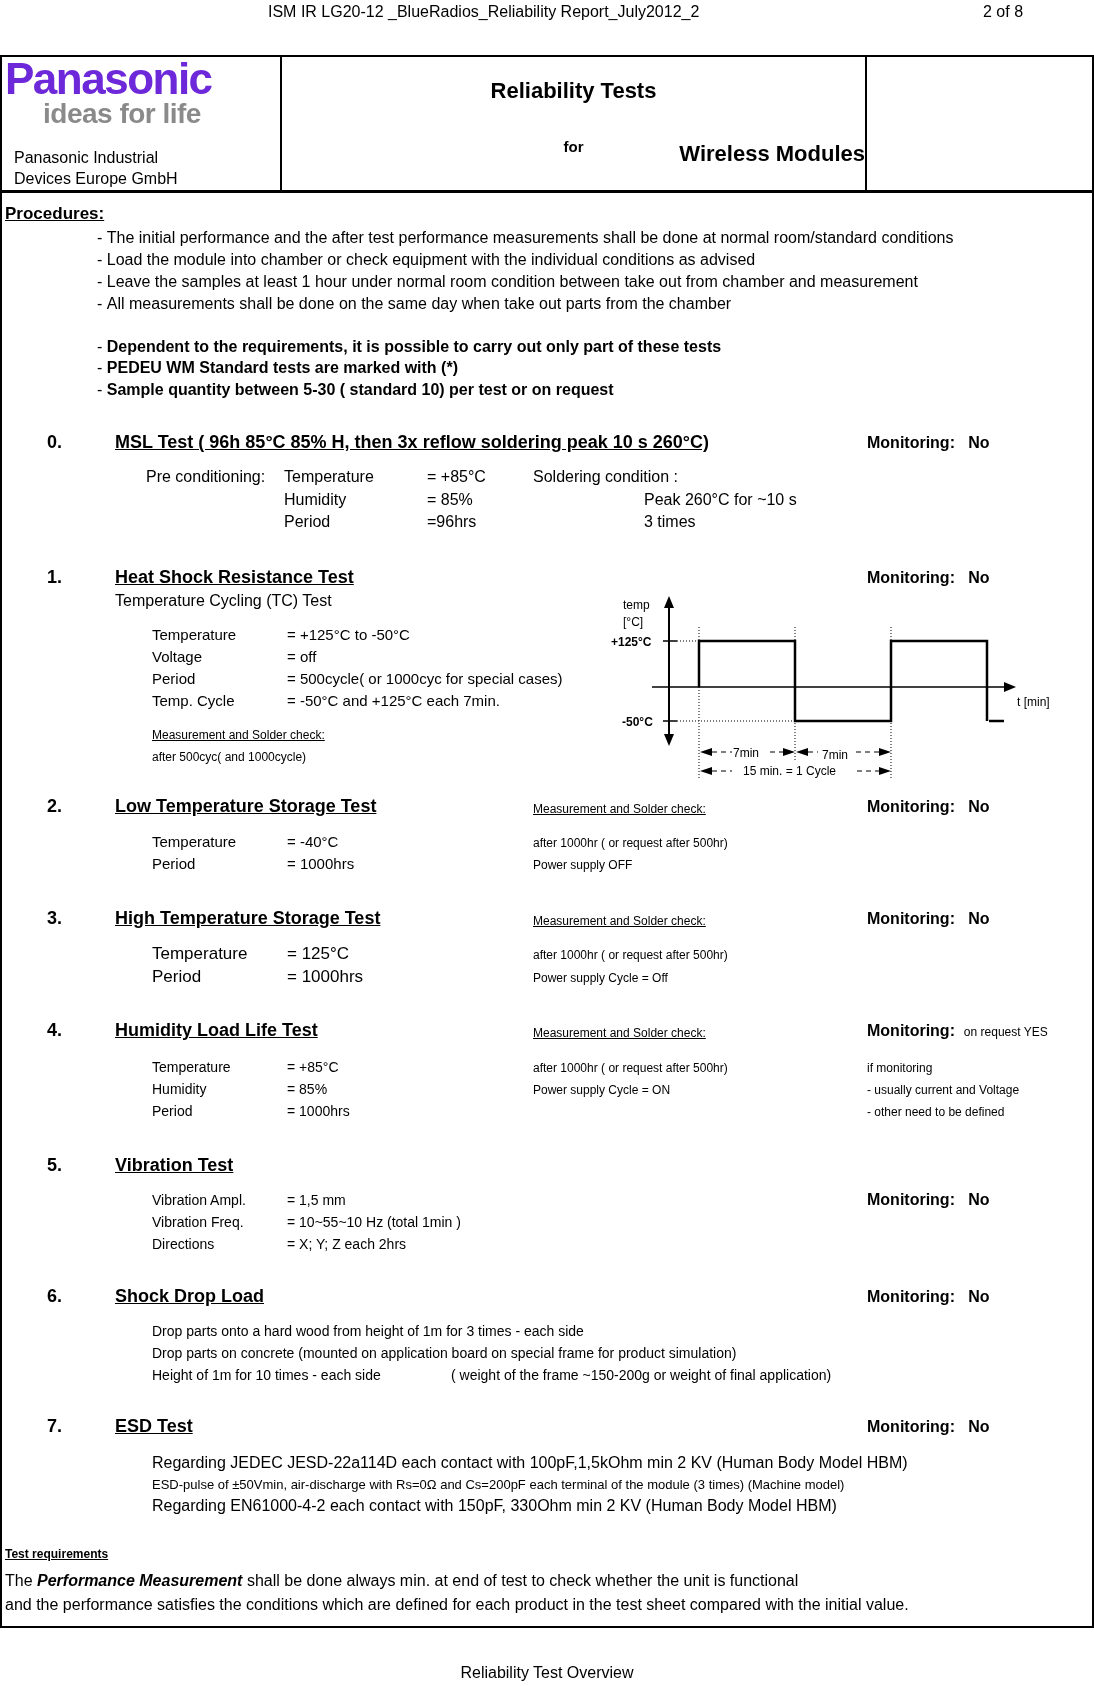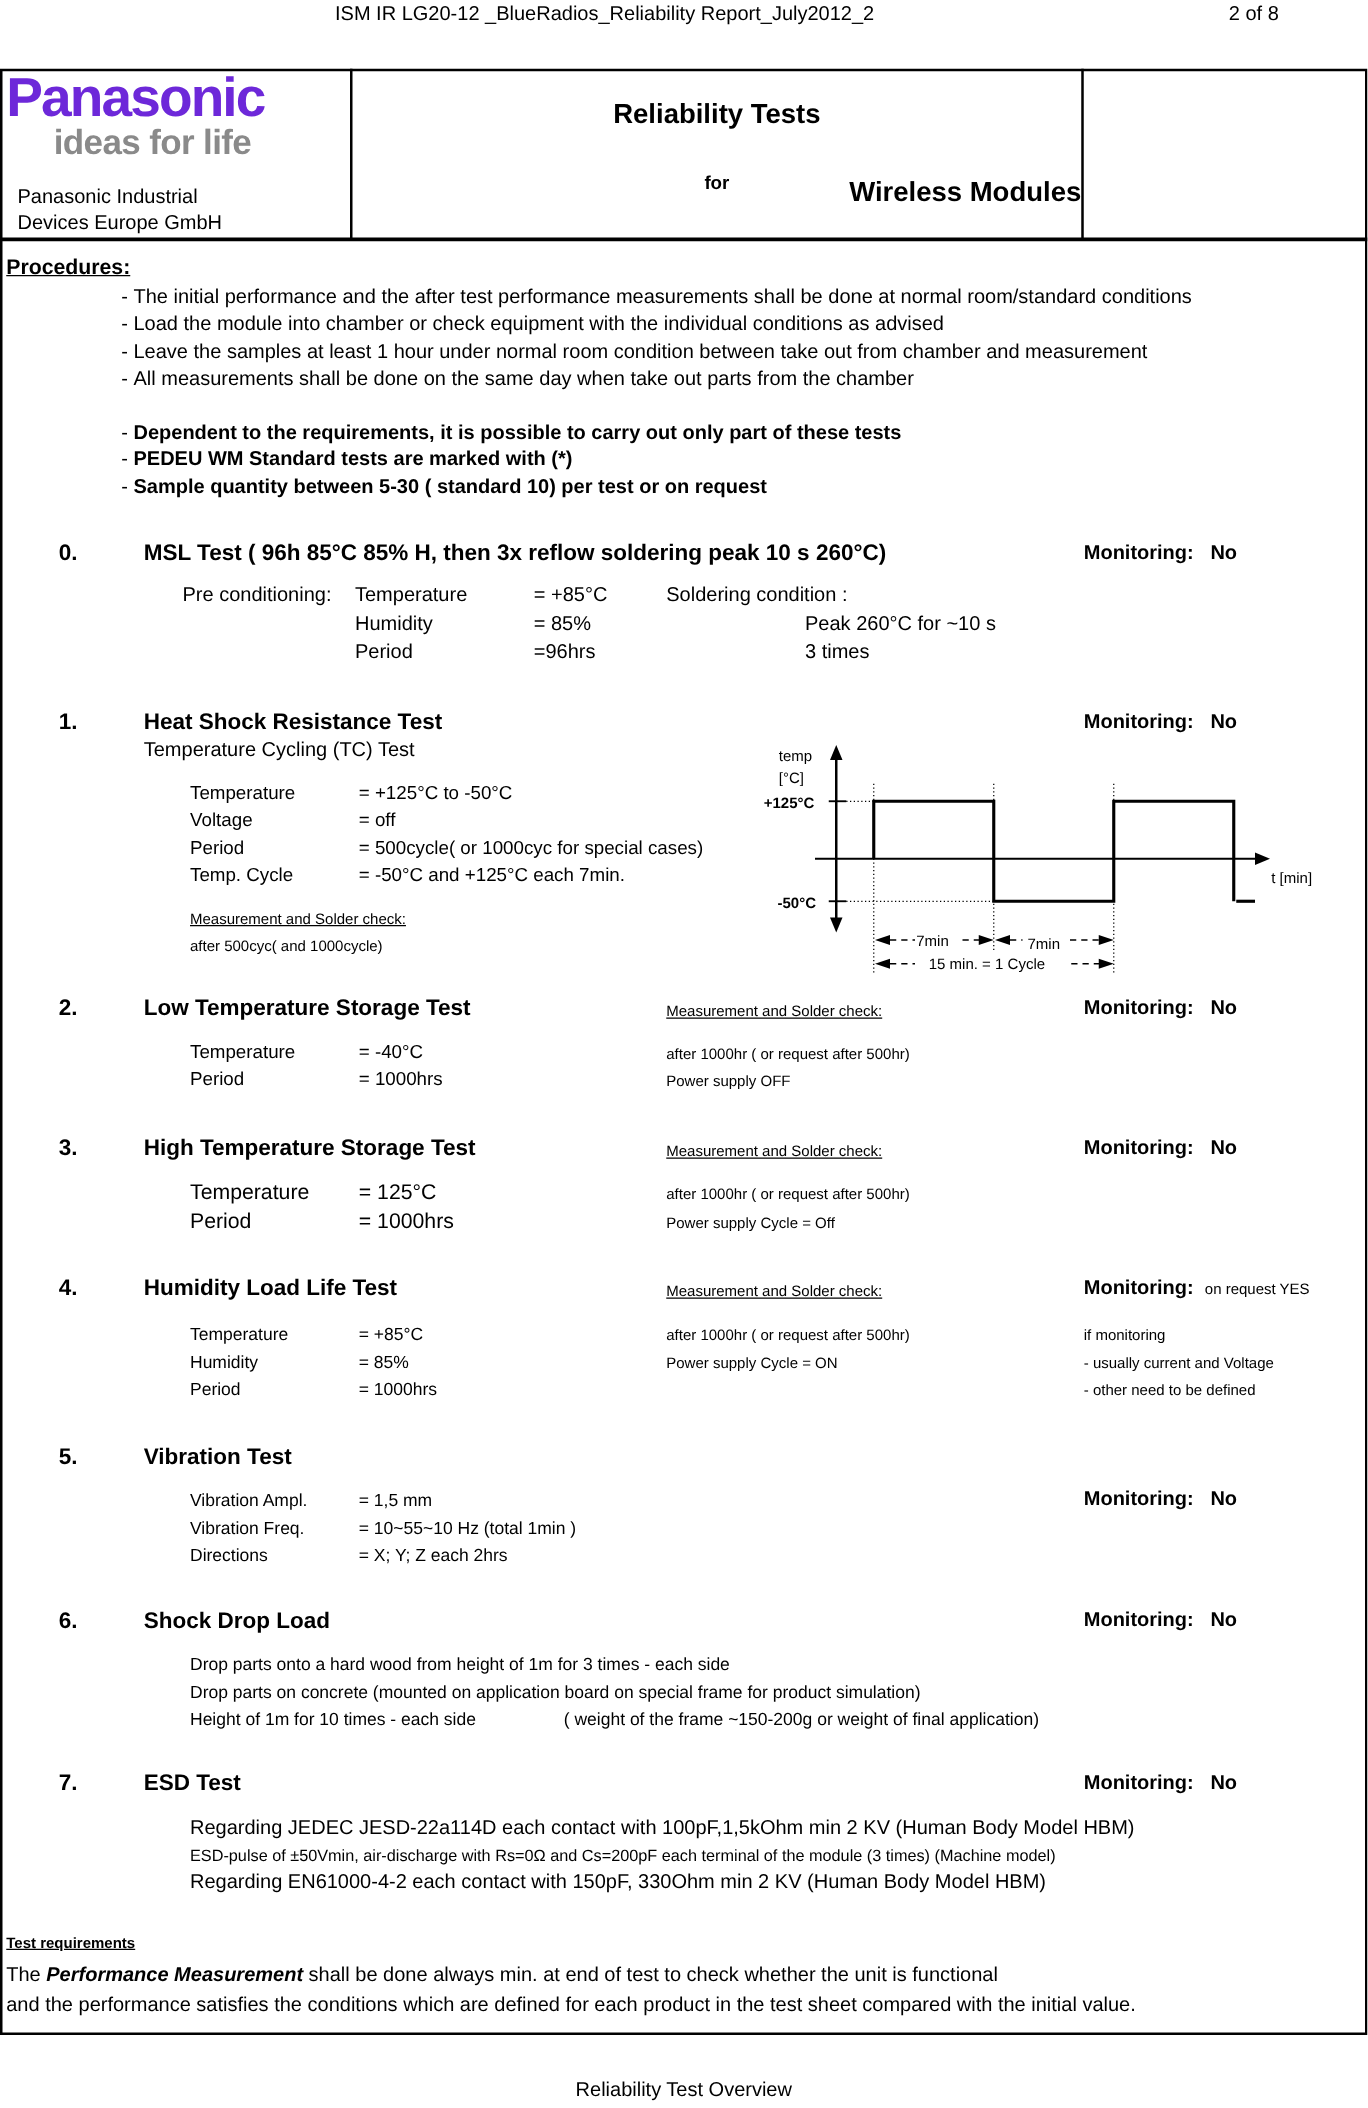--- a/index.html
+++ b/index.html
@@ -12,21 +12,21 @@
   .f13{font-size:13px;}
   .f12{font-size:12px;}
   .b{font-weight:bold;}
   .u{text-decoration:underline;}
   .frame{position:absolute;left:0;top:55px;width:1090px;height:1569px;border:2px solid #000;box-sizing:content-box;}
   .hline{position:absolute;height:3px;background:#000;}
   .vline{position:absolute;width:2px;background:#000;}
   .logo-main{font-family:"Liberation Sans",sans-serif;font-weight:bold;color:#6d28d9;font-size:44px;letter-spacing:-1.5px;}
   .logo-sub{font-family:"Liberation Sans",sans-serif;font-weight:bold;color:#8a8a8a;font-size:28px;letter-spacing:-0.5px;}
   .sec-num{font-size:18px;font-weight:bold;}
-  .sec-title{font-size:18px;font-weight:bold;}
+  .sec-title{font-size:18px;font-weight:bold;text-decoration:underline;}
   .mon{font-size:16px;font-weight:bold;}
   svg text{font-family:"Liberation Sans",sans-serif;}
 </style>
 </head>
 <body>
 
 <div class="abs f16" style="left:268px;top:3px;">ISM IR LG20-12 _BlueRadios_Reliability Report_July2012_2</div>
 <div class="abs f16" style="left:983px;top:3px;">2 of 8</div>
 
 <div class="frame"></div>

